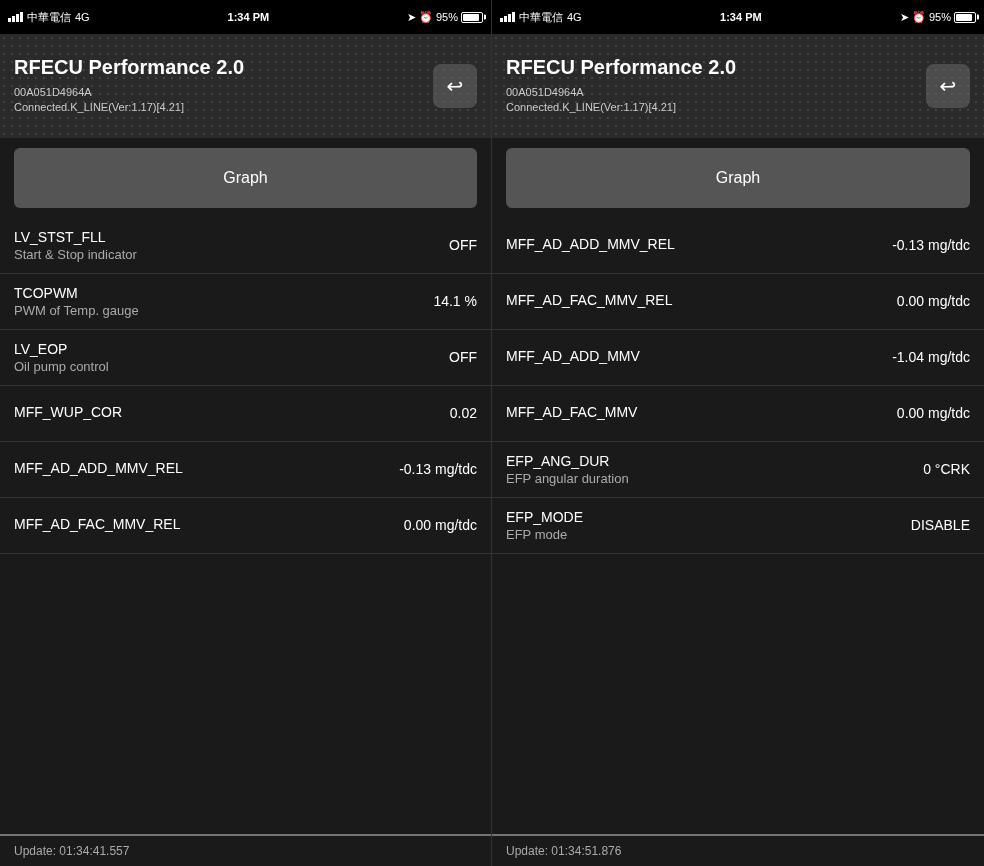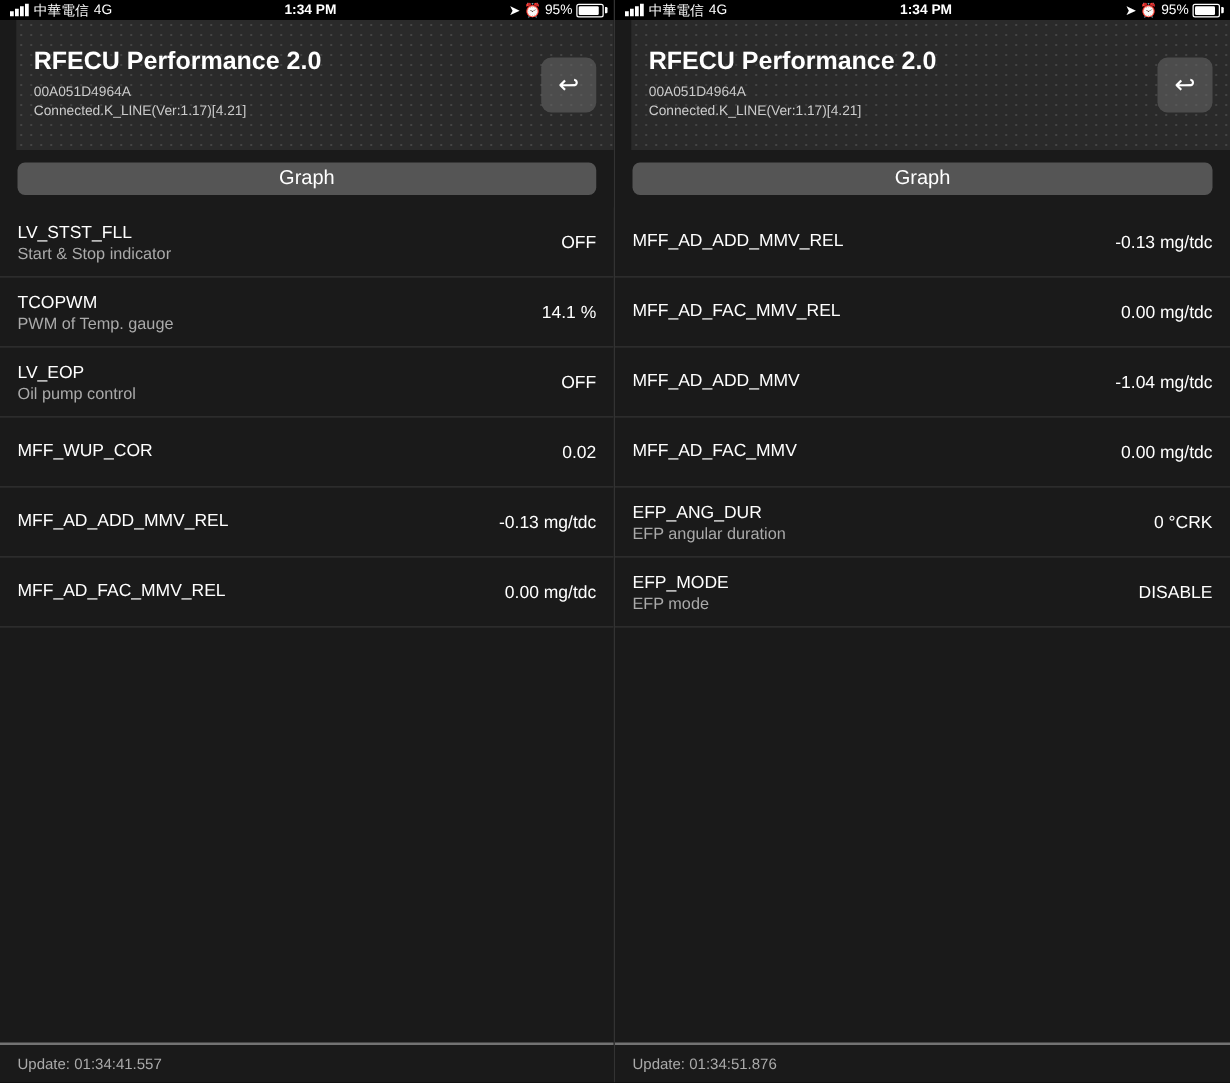--- a/index.html
+++ b/index.html
@@ -15,21 +15,21 @@
       width: 492px;
       height: 866px;
       background: #1a1a1a;
       display: flex;
       flex-direction: column;
       border-right: 1px solid #333;
       overflow: hidden;
     }
     
     .status-bar {
-      height: 16px;
+      height: 34px;
       background: #000;
       display: flex;
       align-items: center;
       justify-content: space-between;
       padding: 0 8px;
       font-size: 11px;
       color: #fff;
       flex-shrink: 0;
     }
     .status-left { display: flex; align-items: center; gap: 4px; }
@@ -71,21 +71,20 @@
     .app-header {
       background: #2a2a2a;
       background-image: radial-gradient(circle, #444 1px, transparent 1px);
       background-size: 8px 8px;
       padding: 22px 14px;
       display: flex;
       align-items: center;
       justify-content: space-between;
       flex-shrink: 0;
       min-height: 80px;
-      margin-left: 13px;
     }
     .header-left {}
     .app-title {
       color: #fff;
       font-size: 20px;
       font-weight: 700;
       margin-bottom: 6px;
     }
     .device-info {
       color: #ccc;
@@ -111,21 +110,21 @@
       padding: 10px 14px;
       background: #1a1a1a;
       flex-shrink: 0;
     }
     .graph-btn {
       width: 100%;
       background: #555;
       border: none;
       color: #fff;
       font-size: 16px;
-      padding: 4px;
+      padding: 21px;
       border-radius: 6px;
       cursor: pointer;
       text-align: center;
     }
     
     .data-list {
       flex: 1;
       overflow: hidden;
       display: flex;
       flex-direction: column;

